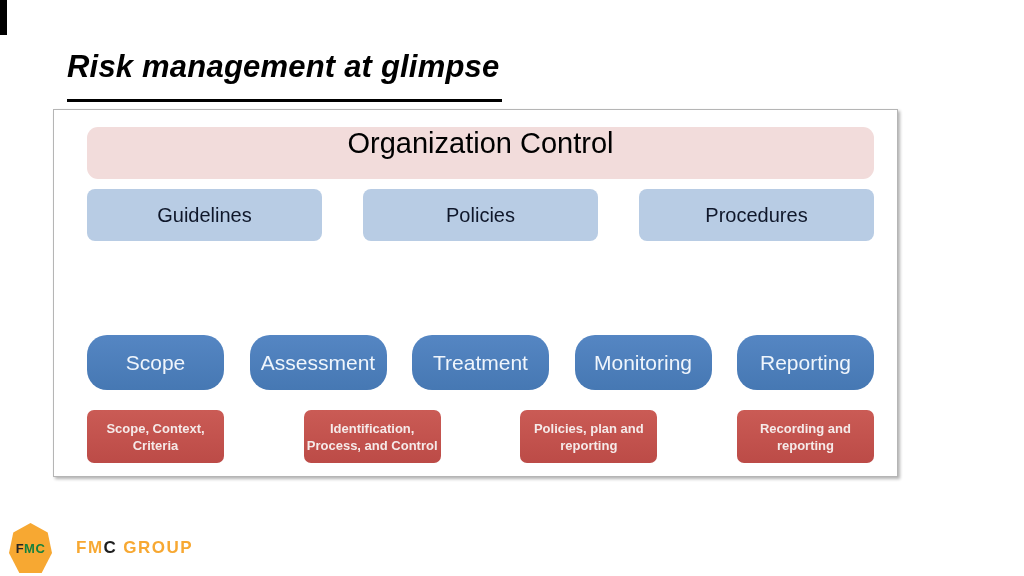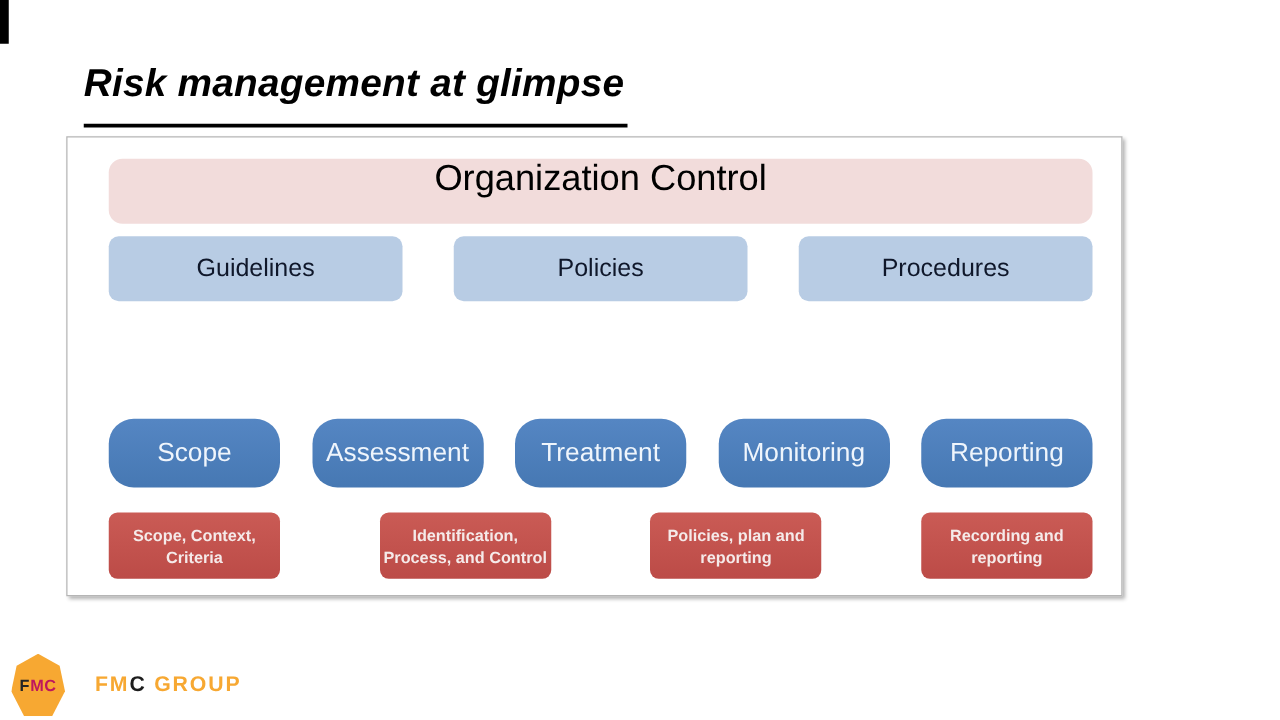--- a/index.html
+++ b/index.html
@@ -89,21 +89,21 @@
     position: absolute; left: 0; top: 0; width: 100%; height: 100%;
     background: #f7a832;
     clip-path: polygon(50% 0%, 90% 19%, 100% 60%, 76% 100%, 24% 100%, 0% 60%, 10% 19%);
   }
   .logo-badge-text {
     position: absolute; left: 0; top: 0; width: 100%; height: 100%;
     display: flex; align-items: center; justify-content: center;
     font-size: 13px; font-weight: bold; letter-spacing: 0.5px;
   }
   .badge-letter-f  { color: #252525; }
-  .badge-letter-mc { color: #be185d; }
+  .badge-letter-mc { color: #15803d; }
 
   .logo-wordmark {
     margin-left: 24px;
     font-size: 17px; font-weight: bold; letter-spacing: 1.5px;
     color: #f7a832; white-space: nowrap;
   }
   .wordmark-c { color: #1d1d1d; }
   .wordmark-group { margin-left: 6px; }
 </style>
 </head>

